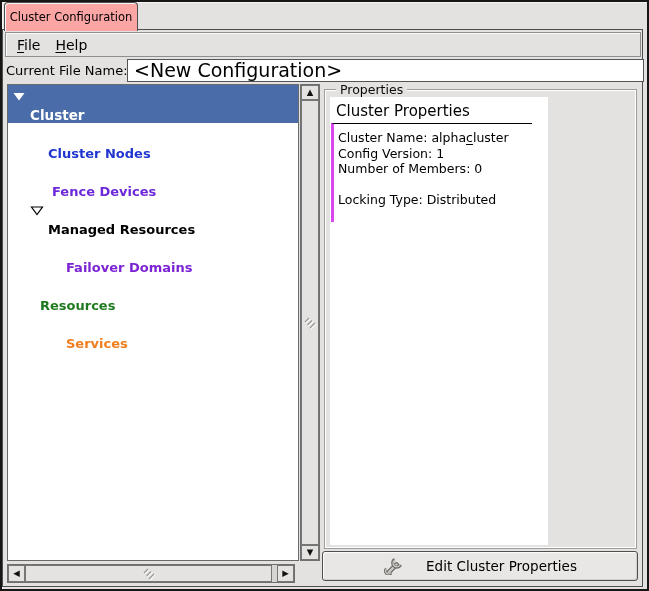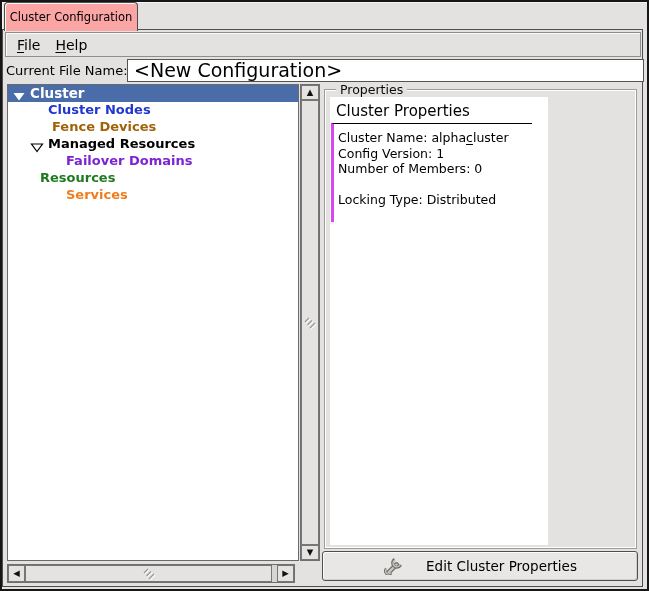--- a/index.html
+++ b/index.html
@@ -40,21 +40,21 @@
     position:absolute; left:124px; top:29px; width:517px; height:23px;
     background:#fff; border:1px solid #545454;
     font-family:"DejaVu Sans","Liberation Sans",sans-serif;
     font-size:19px; padding:0 4px 1px 6px; color:#000;
   }
   
   .tree {
     position:absolute; left:4px; top:54px; width:292px; height:477px;
     background:#fff; border:1px solid #6a6a6a; overflow:hidden;
   }
-  .trow { position:relative; height:17px; display:flex; align-items:flex-start;
+  .trow { position:relative; height:38px; display:flex; align-items:flex-end;
           font-weight:bold; font-size:13px; cursor:default; }
   .trow.sel { font-size:13.5px; }
   .p0 { padding-left:22px; } .p1 { padding-left:40px; } .p2 { padding-left:58px; }
   .exp { position:absolute; top:5px; width:14px; height:13px; }
   .x0 { left:4px; } .x1 { left:22px; }
   
   .vscroll {
     position:absolute; left:297px; top:54px; width:20px; height:477px;
     border:1px solid #6f6f6f; background:#d6d5d3;
   }
@@ -134,21 +134,21 @@
           <svg width="14" height="13">
               <polygon points="1.5,3 12.5,3 7,10.5" fill="#ffffff"></polygon>
             </svg>
         </span>
         <span class="p0" style="color: rgb(255, 255, 255);">Cluster</span>
       </div>
       <div class="trow">
         <span class="p1" style="color: rgb(33, 54, 208);">Cluster Nodes</span>
       </div>
       <div class="trow">
-        <span class="p1" style="color: #a16207; padding-left: 44px;">Fence Devices</span>
+        <span class="p1" style="color: #6d28d9; padding-left: 44px;">Fence Devices</span>
       </div>
       <div class="trow">
         <span class="exp x1">
           <svg width="14" height="13">
               <polygon points="1.5,3 12.5,3 7,10.5" fill="#ffffff" stroke="#000000" stroke-width="1.2"></polygon>
             </svg>
         </span>
         <span class="p1" style="color: rgb(0, 0, 0);">Managed Resources</span>
       </div>
       <div class="trow">

